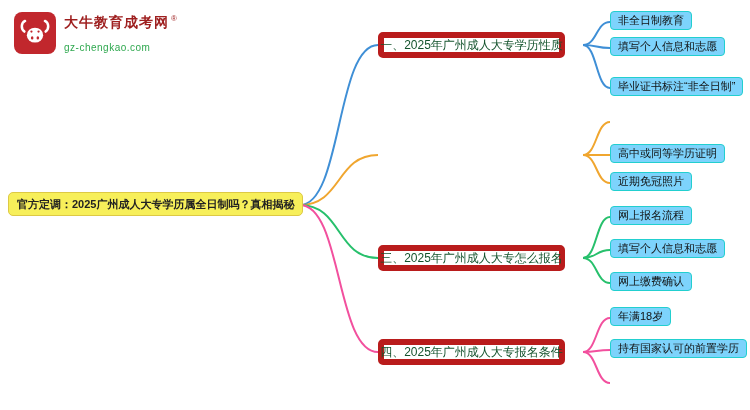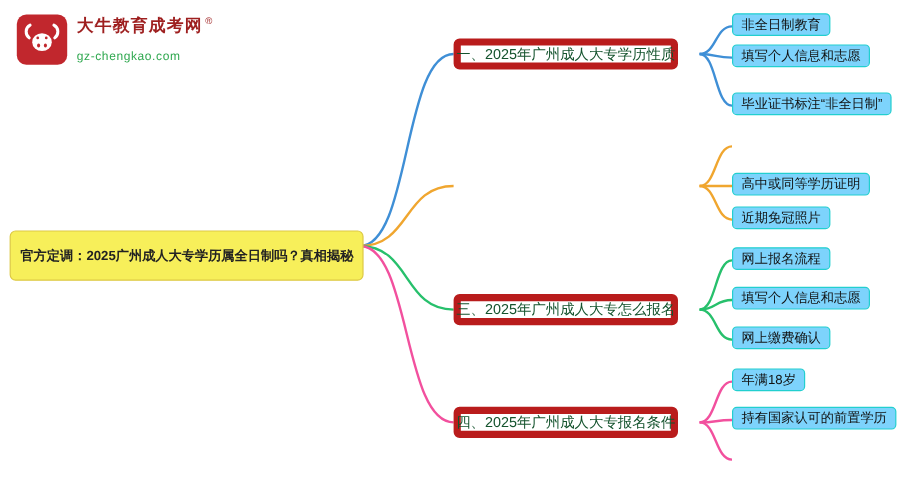--- a/index.html
+++ b/index.html
@@ -8,21 +8,21 @@
     background:#ffffff;
     font-family:"Liberation Sans","DejaVu Sans",sans-serif;
   }
   .stage{position:absolute;inset:0}
   svg.edges{position:absolute;left:0;top:0;z-index:0}
   .node{
     position:absolute;z-index:1;box-sizing:border-box;
     display:flex;align-items:center;white-space:nowrap;
   }
   .root-node{
-    left:8px;top:192px;height:42px;
+    left:8px;top:192px;height:24px;
     background:#f7ef5a;border:1px solid #ddc945;border-radius:5px;
     padding:0 8px;font-size:11px;font-weight:700;color:#222;
   }
   .branch-node{
     left:378px;width:187px;height:26px;justify-content:center;
     background:#ffffff;border:6px solid #b91c1c;border-radius:5px;
     font-size:12px;color:#14532d;
   }
   .branch-1{top:32px}.branch-2{top:142px}.branch-3{top:245px}.branch-4{top:339px}
   .child-node{

